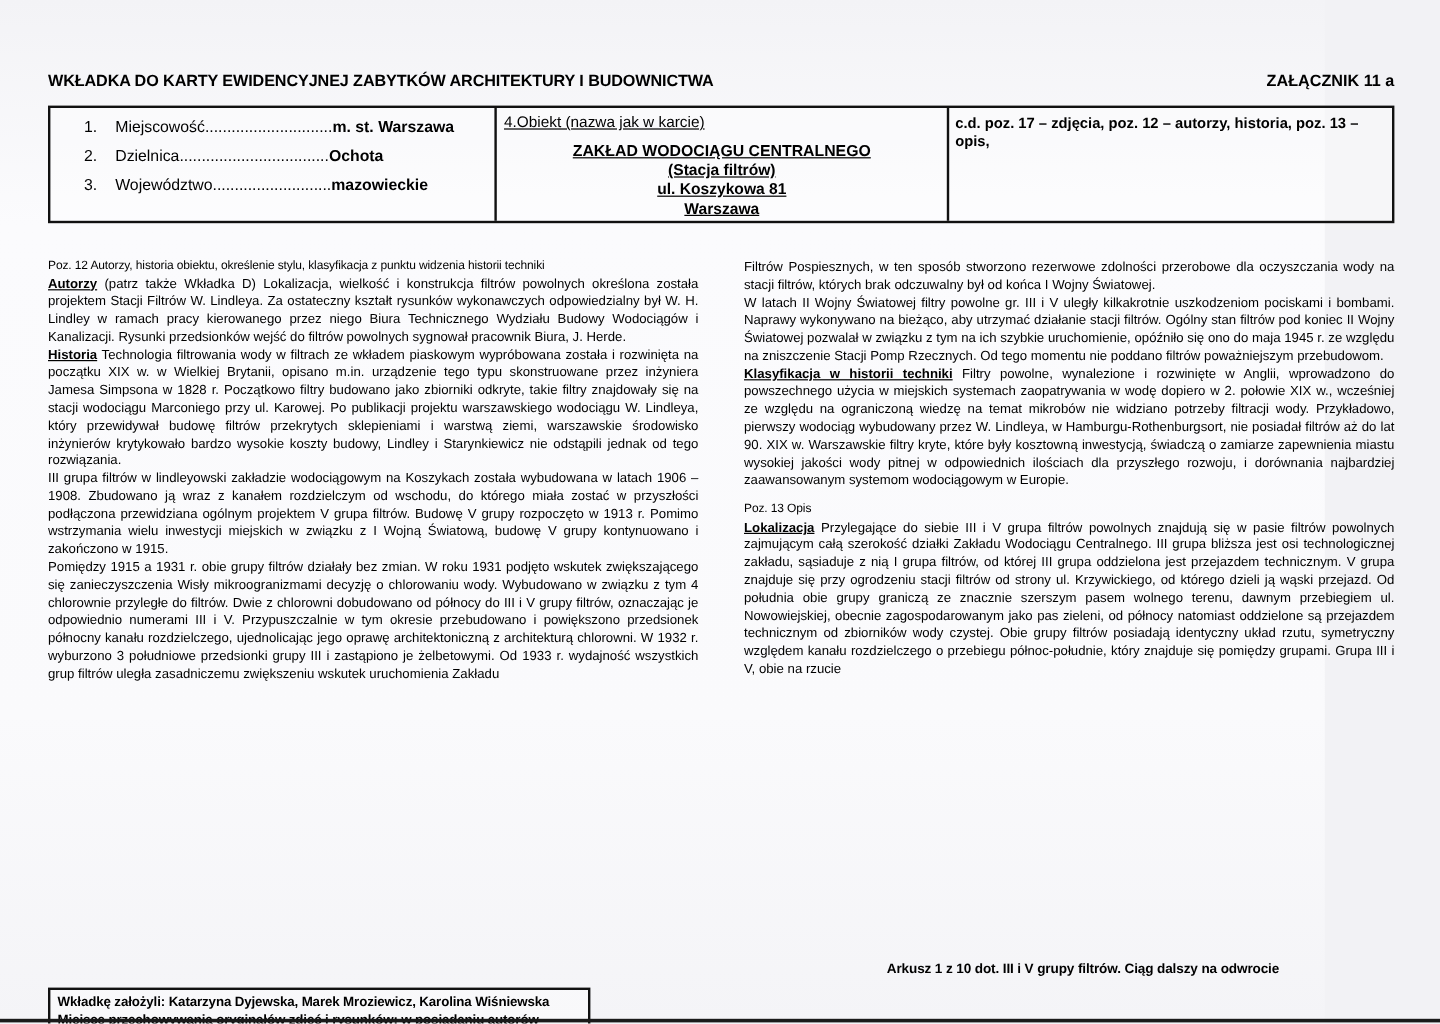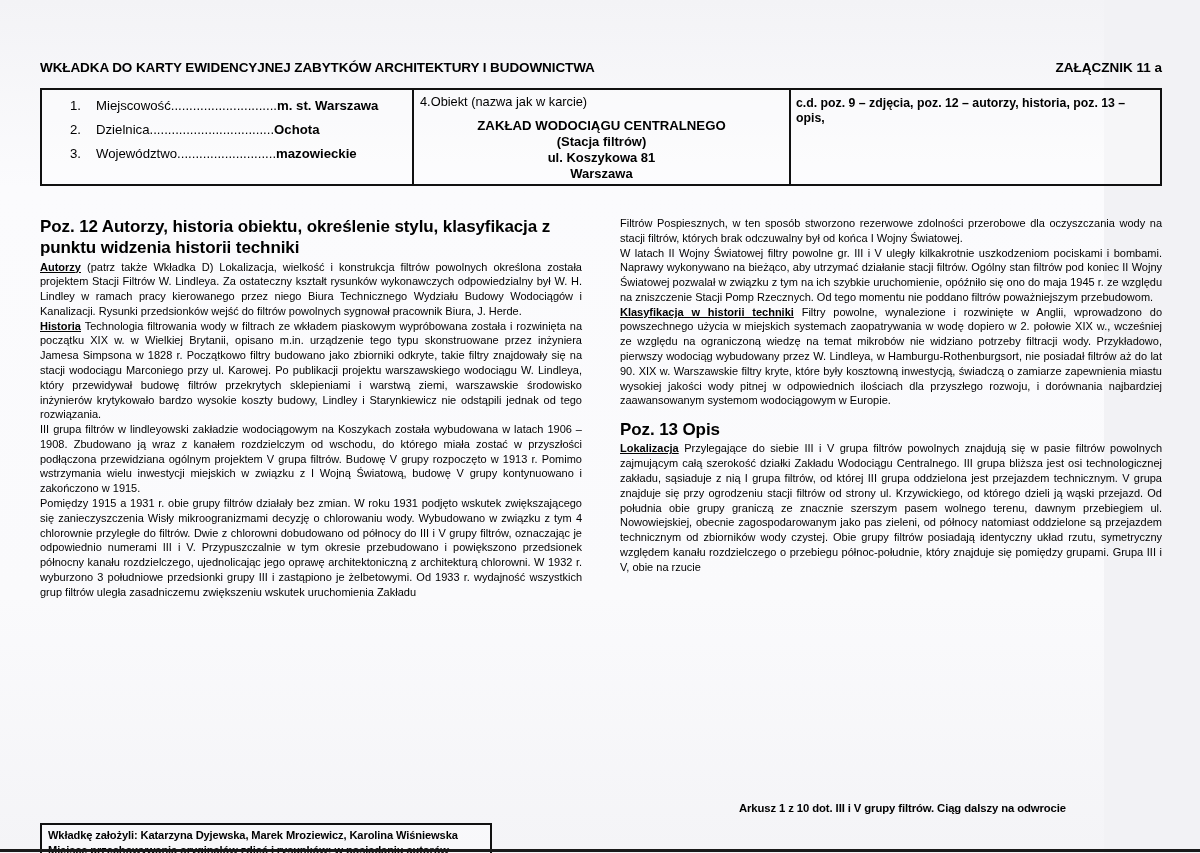--- a/index.html
+++ b/index.html
@@ -51,21 +51,21 @@
     border: 2px solid #111;
     box-sizing: border-box;
     display: flex;
     background: rgba(255,255,255,0.35);
   }
   .cell {
     box-sizing: border-box;
     position: relative;
   }
   .cell-1 { width: 372px; border-right: 2px solid #111; padding: 8px 6px 0 6px; }
-  .cell-2 { width: 377px; border-right: 2px solid #111; padding: 4px 6px 15px 6px; }
+  .cell-2 { width: 377px; border-right: 2px solid #111; padding: 4px 6px 15px 6px; text-decoration: underline; }
   .cell-3 { flex: 1; padding: 4px 5px 0 5px; }
 
   .numlist { list-style: none; margin: 0; padding: 0; }
   .numlist li {
     display: flex;
     font-size: 13.2px;
     margin: 0 0 9px 0;
     padding-left: 22px;
   }
   .numlist li .num { width: 26px; font-weight: normal; }
@@ -102,22 +102,22 @@
   .columns {
     position: absolute;
     left: 40px;
     top: 216px;
     width: 1122px;
     display: flex;
     gap: 38px;
   }
   .col { width: 542px; }
   .poz-head {
-    font-size: 17px;
-    font-weight: bold;
+    font-size: 10px;
+    font-weight: normal;
     letter-spacing: -0.1px;
     margin: 0 0 1px 0;
     line-height: 1.25;
   }
   p.body {
     margin: 0;
     font-size: 11px;
     line-height: 1.345;
     text-align: justify;
     text-justify: inter-word;
@@ -198,21 +198,21 @@
       <div class="sub-head">4.Obiekt (nazwa jak w karcie)</div>
       <div class="obj-block">
         <div class="obj-name">ZAKŁAD WODOCIĄGU CENTRALNEGO</div>
         <div>(Stacja filtrów)</div>
         <div>ul. Koszykowa 81</div>
         <div>Warszawa</div>
       </div>
     </div>
 
     <div class="cell cell-3">
-      <div class="c3-note">c.d. poz. 9 – zdjęcia, poz. 12 – autorzy, historia, poz. 13 – opis,</div>
+      <div class="c3-note">c.d. poz. 17 – zdjęcia, poz. 12 – autorzy, historia, poz. 13 – opis,</div>
     </div>
 
   </div>
 
   <div class="columns">
 
     <div class="col">
       <div class="poz-head">Poz. 12 Autorzy, historia obiektu, określenie stylu, klasyfikacja z punktu widzenia historii techniki</div>
       <p class="body"><span class="lead">Autorzy</span><span> (patrz także Wkładka D) Lokalizacja, wielkość i konstrukcja filtrów powolnych określona została projektem Stacji Filtrów W. Lindleya. Za ostateczny kształt rysunków wykonawczych odpowiedzialny był W. H. Lindley w ramach pracy kierowanego przez niego Biura Technicznego Wydziału Budowy Wodociągów i Kanalizacji. Rysunki przedsionków wejść do filtrów powolnych sygnował pracownik Biura, J. Herde.</span></p>
       <p class="body"><span class="lead">Historia</span><span> Technologia filtrowania wody w filtrach ze wkładem piaskowym wypróbowana została i rozwinięta na początku XIX w. w Wielkiej Brytanii, opisano m.in. urządzenie tego typu skonstruowane przez  inżyniera Jamesa Simpsona w 1828 r. Początkowo filtry budowano jako zbiorniki odkryte, takie filtry znajdowały się na stacji wodociągu Marconiego przy ul. Karowej. Po publikacji projektu warszawskiego wodociągu W. Lindleya, który przewidywał budowę filtrów przekrytych sklepieniami i warstwą ziemi, warszawskie środowisko inżynierów krytykowało bardzo wysokie koszty budowy, Lindley i Starynkiewicz nie odstąpili jednak od tego rozwiązania.</span></p>

